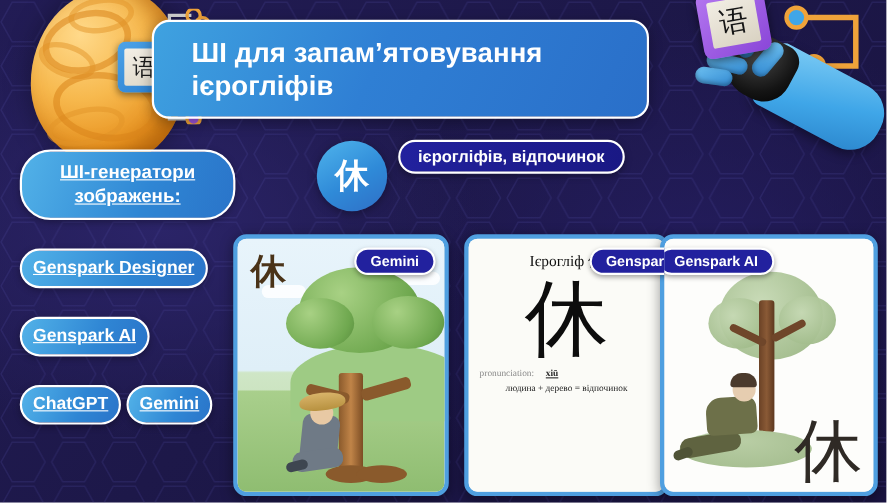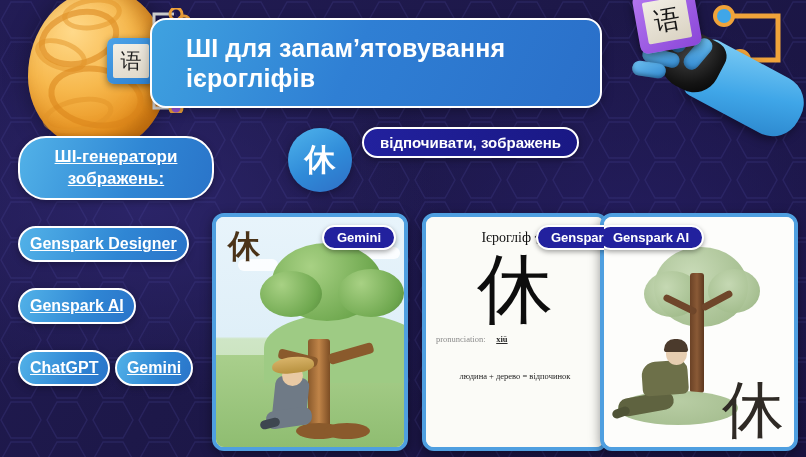--- a/index.html
+++ b/index.html
@@ -60,21 +60,21 @@
     background: linear-gradient(160deg,#f3efe6,#ded7c8);
     border-radius: 2px;
     display: flex; align-items: center; justify-content: center;
     font-family: "DejaVu Sans", sans-serif;
     font-size: 21px; color: #1b1b1b; line-height: 1;
   }
   .traces { position: absolute; left: 148px; top: 8px; width: 70px; height: 105px; }
 
   
   .banner {
-    position: absolute; left: 150px; top: 18px;
+    position: absolute; left: 138px; top: 18px;
     width: 452px; height: 90px;
     border-radius: 16px;
     background: linear-gradient(115deg, #3fa2e0 0%, #2f7fd4 45%, #2a6fc9 100%);
     border: 2px solid #ffffff;
     display: flex; align-items: center;
     padding: 6px 18px 6px 34px;
     box-shadow: 0 3px 12px rgba(0,0,0,.3);
   }
   .banner h1 {
     font-size: 25px; line-height: 1.22; color: #fff;
@@ -220,21 +220,21 @@
   .c2 .title .cjk { font-family:"DejaVu Sans",sans-serif; }
   .c2 .bighanzi { text-align:center; font-family:"DejaVu Sans",sans-serif;
     font-size:76px; line-height:1; color:#0d0d0d; margin: 4px 0 6px; font-weight:500; }
   .c2 .kv { font-family:"Liberation Serif", serif; font-size:8.5px; color:#2a2a2a; line-height:1.55; }
   .c2 .kv .lbl { color:#8a8a8a;margin-top:28px; }
   .c2 .kv b { font-weight:700;text-decoration:underline; }
   .c2 .parts { margin-top:10px; position:relative; font-family:"Liberation Serif", serif; font-size:8.5px; color:#1c1c1c; }
   .c2 .parts .row { margin-bottom:4px; }
   .c2 .parts .rad { font-family:"DejaVu Sans",sans-serif; font-size:12px; }
   .c2 .sketch { position:absolute; right:4px; top:-6px; width:54px; height:50px; }
-  .c2 .eq { text-align:center; font-family:"Liberation Serif", serif; font-size:8.5px; color:#1c1c1c; margin-top:25px; }
+  .c2 .eq { text-align:center; font-family:"Liberation Serif", serif; font-size:8.5px; color:#1c1c1c; margin-top:1px; }
 
   
   .c3 { position:absolute; inset:0; background:#fdfdfb; }
   .c3 .wtrunk { position:absolute; left:86px; top:56px; width:14px; height:120px;
     background: linear-gradient(90deg,#6b4226,#8a5a36,#5d381f); border-radius:3px; }
   .c3 .wbranch { position:absolute; background:#6f462a; border-radius:4px; }
   .c3 .wcanopy { position:absolute; border-radius:50%;
     background: radial-gradient(circle at 40% 35%, #c6d9b4, #a3bd8d 70%, #93ae7c 100%); opacity:.95; }
   .c3 .wground { position:absolute; left:14px; bottom:22px; width:120px; height:34px;
     background: radial-gradient(ellipse at 50% 30%, #b8cda4, #a2bb8c); border-radius:50%; }
@@ -313,21 +313,21 @@
 
   <div class="pillstack">
     <div class="pill head">ШІ-генератори зображень:</div>
     <div class="pill">Genspark Designer</div>
     <div class="pill">Genspark AI</div>
     <div class="pill">ChatGPT</div>
     <div class="pill">Gemini</div>
   </div>
 
   <div class="hanzicircle">休</div>
-  <div class="navybadge" id="badge-meaning">відпочивати, зображень</div>
+  <div class="navybadge" id="badge-meaning">ієрогліфів, відпочинок</div>
 
   <div class="card" id="card-gemini">
     <div class="c1">
       <div class="cloud" style="left:22px;top:42px;width:40px;height:12px;"></div>
       <div class="cloud" style="left:138px;top:30px;width:46px;height:12px;"></div>
       <div class="cloud" style="left:118px;top:118px;width:34px;height:10px;"></div>
       <div class="ground"></div>
       <div class="hill"></div>
       <div class="canopy" style="left:56px;top:26px;width:110px;height:78px;"></div>
       <div class="canopy" style="left:44px;top:54px;width:62px;height:46px;"></div>

